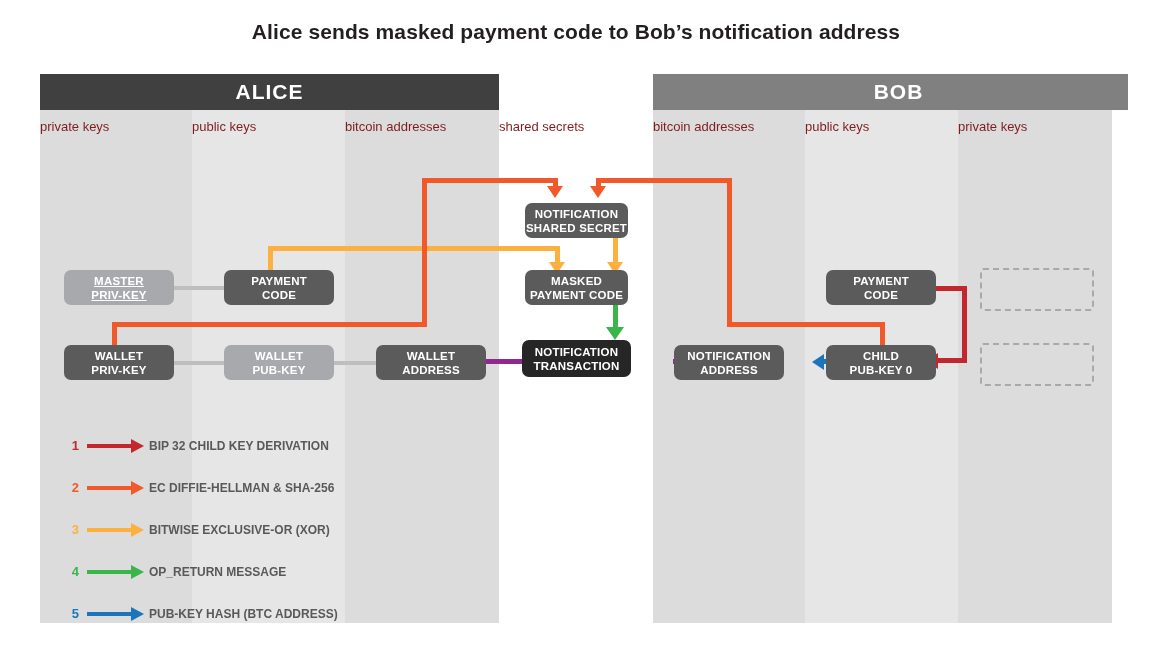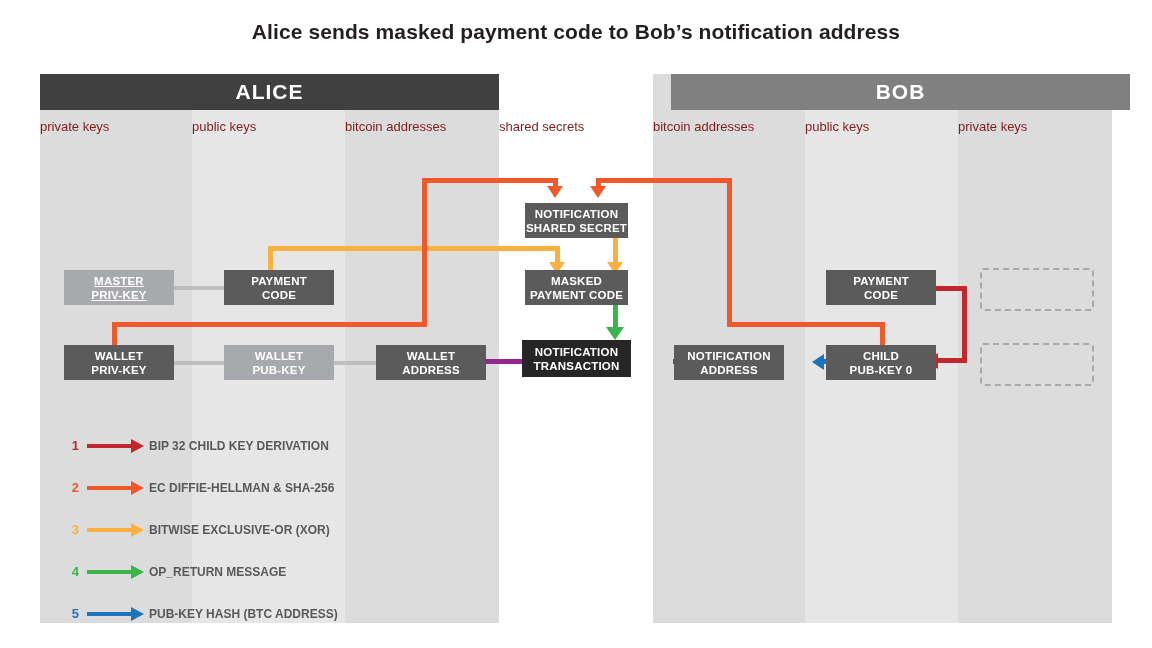--- a/index.html
+++ b/index.html
@@ -22,21 +22,21 @@
   #party-alice{background:#404040;}
   #party-bob{background:#808080;}
 
   
   .colcap{position:absolute;top:36px;height:34px;line-height:34px;
           font-size:13px;color:#7f1d1d;}
 
   
   .node{position:absolute;display:flex;flex-direction:column;align-items:center;
         justify-content:center;color:#ffffff;font-size:11.5px;font-weight:bold;
-        line-height:14px;text-align:center;letter-spacing:0.2px;z-index:6;}
+        line-height:14px;text-align:center;letter-spacing:0.2px;z-index:6;border-radius:7px;}
   .node span{display:block;white-space:nowrap;}
   .n-light{background:#a7a9ac;}
   .n-mid{background:#5b5b5b;}
   .n-dark{background:#262626;}
   .n-ghost{background:transparent;border:2px dashed #a7a9ac;border-radius:3px;}
 
   
   .seg{position:absolute;z-index:4;}
   .arrow{position:absolute;width:0;height:0;z-index:5;}
 
@@ -62,21 +62,21 @@
   <div class="band" style="left:152px;width:153px;background:#e6e6e6;"></div>
   <div class="band" style="left:305px;width:154px;background:#dcdcdc;"></div>
   <div class="band" style="left:459px;width:154px;background:#ffffff;"></div>
   <div class="band" style="left:613px;width:152px;background:#dcdcdc;"></div>
   <div class="band" style="left:765px;width:153px;background:#e6e6e6;"></div>
   <div class="band" style="left:918px;width:154px;background:#dcdcdc;"></div>
 
   <div class="party" id="party-alice" style="left:0px;width:459px;">
     <span>ALICE</span>
   </div>
-  <div class="party" id="party-bob" style="left:631px;width:459px;">
+  <div class="party" id="party-bob" style="left:613px;width:459px;padding-left:16px;">
     <span>BOB</span>
   </div>
 
   <div class="colcap" style="left:0px;width:152px;">private keys</div>
   <div class="colcap" style="left:152px;width:153px;">public keys</div>
   <div class="colcap" style="left:305px;width:154px;">bitcoin addresses</div>
   <div class="colcap" style="left:459px;width:154px;">shared secrets</div>
   <div class="colcap" style="left:613px;width:152px;">bitcoin addresses</div>
   <div class="colcap" style="left:765px;width:153px;">public keys</div>
   <div class="colcap" style="left:918px;width:154px;">private keys</div>

